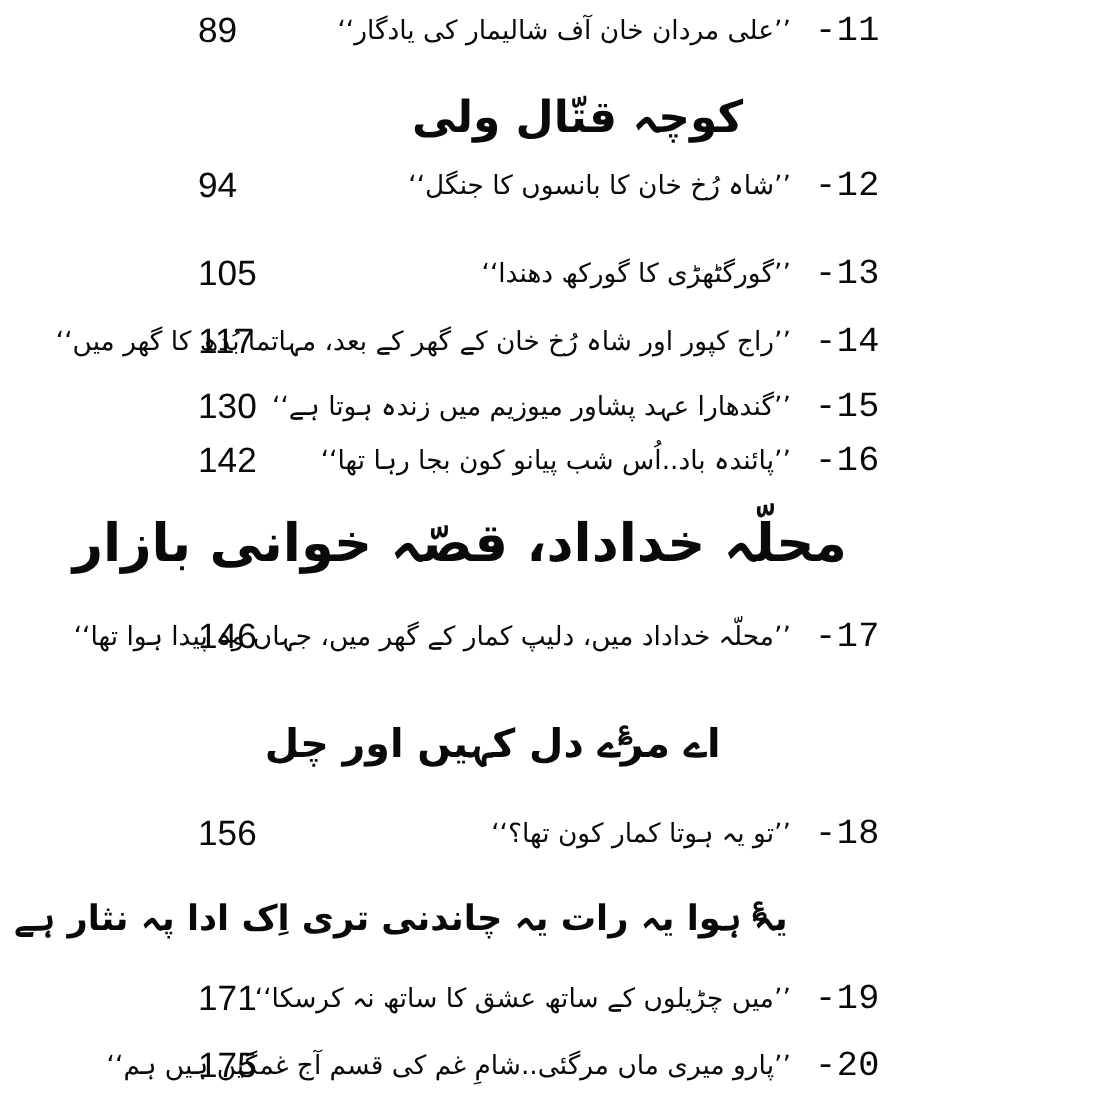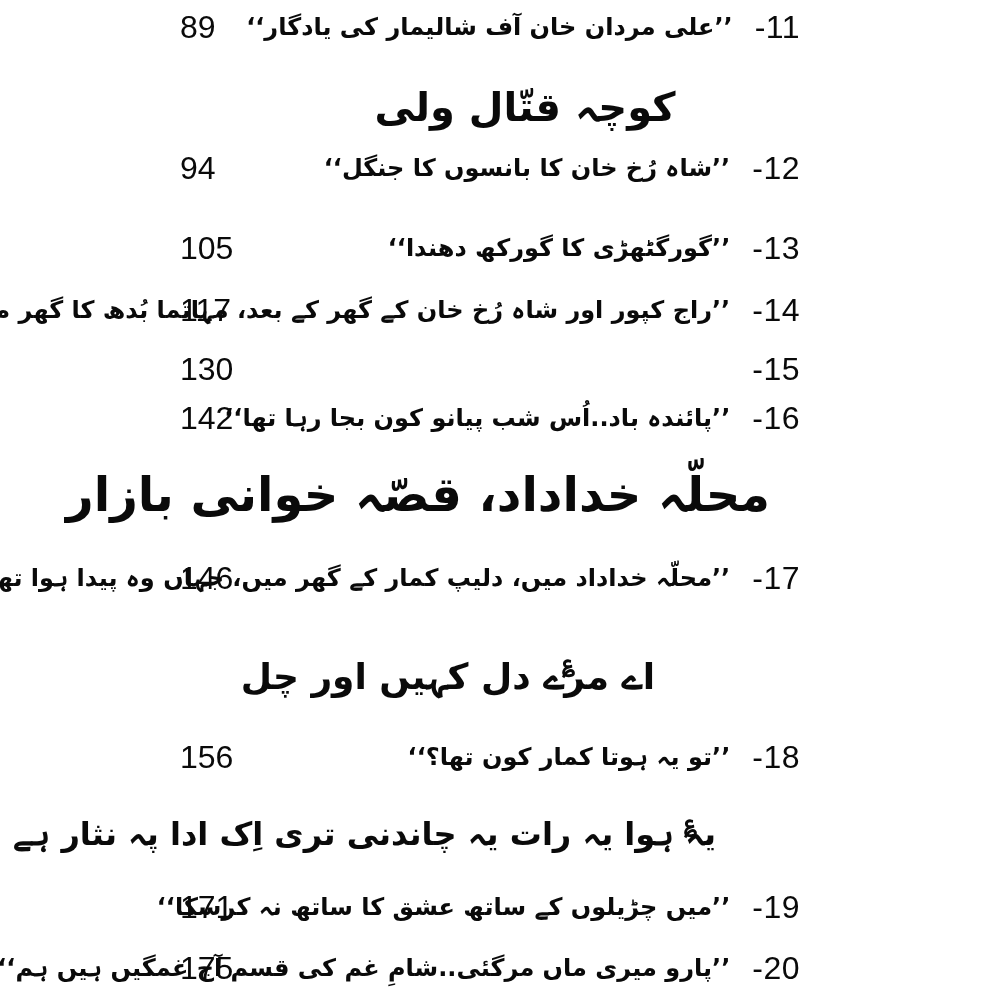--- a/index.html
+++ b/index.html
@@ -17,28 +17,28 @@
     position:absolute;
     right:200px;
     height:44px;
     display:flex;
     align-items:center;
     gap:22px;
     direction:rtl;
     white-space:nowrap;
   }
   .entry .num {
-    font-family:Liberation Sans, sans-serif;
+    font-family:Liberation Mono, monospace;
     font-size:32px;
     direction:rtl;
     letter-spacing:0.5px;
   }
   .entry .title {
     font-size:24px;
-    font-weight:700;
+    font-weight:400;
     direction:rtl;
   }
   .pageno {
     position:absolute;
     left:180px;
     width:70px;
     height:44px;
     line-height:44px;
     text-align:left;
     font-family:"Liberation Sans", sans-serif;
@@ -91,20 +91,21 @@
   <div class="pageno" style="top:226px">105</div>
 
   <div class="entry" style="top:288px">
     <span class="num">14-</span>
     <span class="title">’’راج کپور اور شاہ رُخ خان کے گھر کے بعد، مہاتما بُدھ کا گھر میں‘‘</span>
   </div>
   <div class="pageno" style="top:288px">117</div>
 
   <div class="entry" style="top:347px">
     <span class="num">15-</span>
+    <span class="title">’’گندھارا عہد پشاور میوزیم میں زندہ ہوتا ہے‘‘</span>
   </div>
   <div class="pageno" style="top:347px">130</div>
 
   <div class="entry" style="top:396px">
     <span class="num">16-</span>
     <span class="title">’’پائندہ باد..اُس شب پیانو کون بجا رہا تھا‘‘</span>
   </div>
   <div class="pageno" style="top:396px">142</div>
 
   <div class="section s1">محلّہ خداداد، قصّہ خوانی بازار</div>

